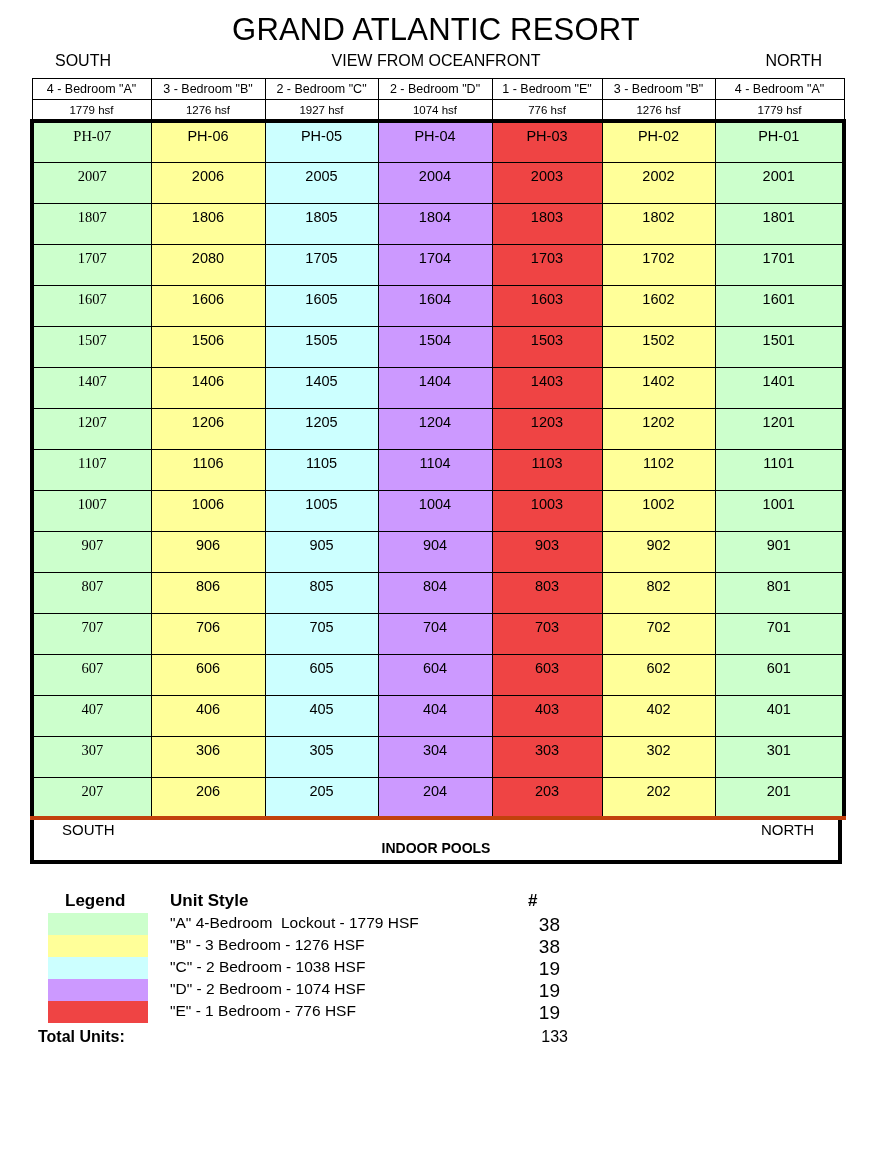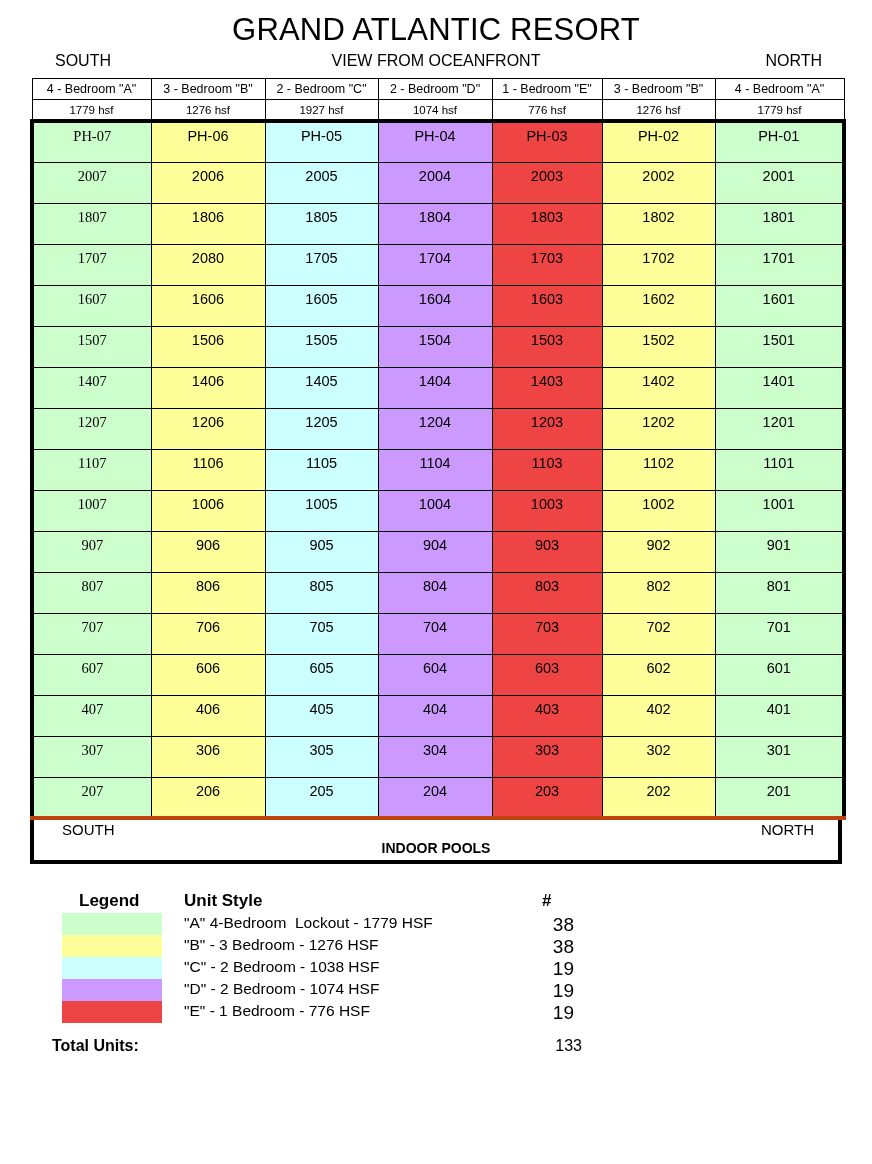--- a/index.html
+++ b/index.html
@@ -136,21 +136,21 @@
     right: 0;
     top: 20px;
     text-align: center;
     font-size: 14px;
     font-weight: bold;
   }
 
   
   .legend {
     margin-top: 27px;
-    padding-left: 44px;
+    padding-left: 30px;
     position: relative;
   }
   .legend-head {
     position: relative;
     height: 22px;
     font-weight: bold;
     font-size: 17px;
   }
   .lh-legend { position: absolute; left: 35px;  top: 0; }
   .lh-style  { position: absolute; left: 140px; top: 0; text-align: right; }
@@ -180,21 +180,21 @@
     left: 490px;
     top: 1px;
     width: 40px;
     text-align: right;
     font-size: 19px;
   }
 
   .legend-total {
     position: relative;
     height: 24px;
-    margin-top: 14px;
+    margin-top: 5px;
   }
   .lt-label {
     position: absolute;
     left: 8px;
     top: 0;
     font-size: 16px;
     font-weight: bold;
   }
   .lt-value {
     position: absolute;

